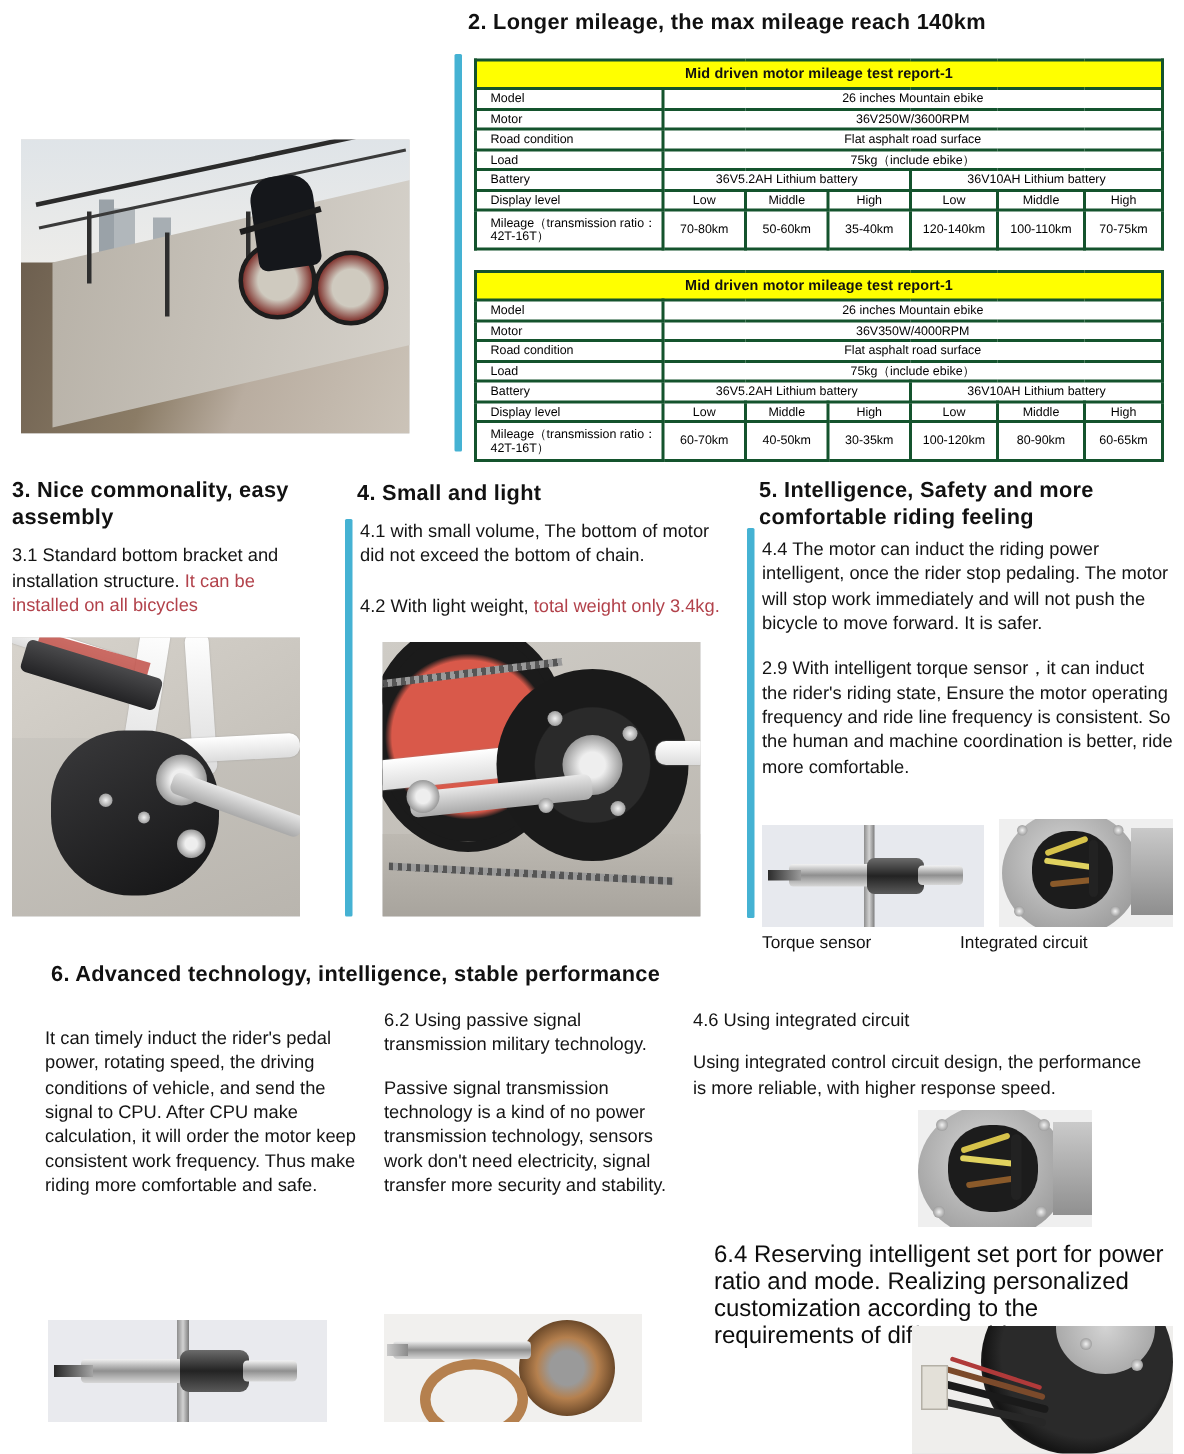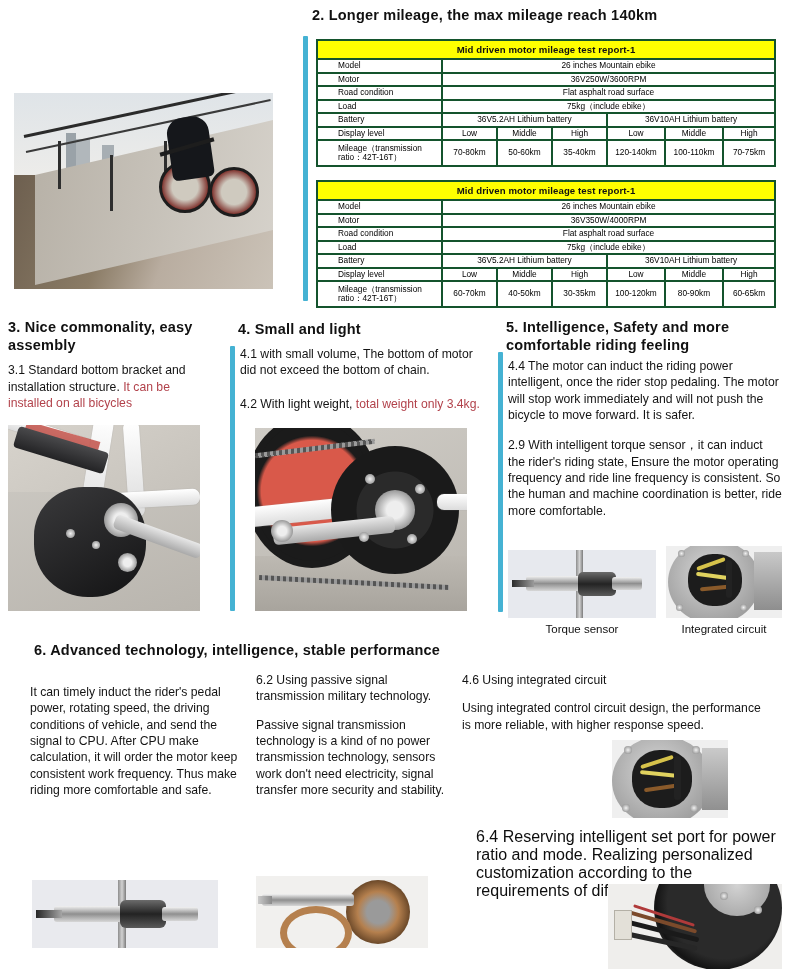--- a/index.html
+++ b/index.html
@@ -30,21 +30,21 @@
     font-size:8.3px;color:#000;background:#fff;
     table-layout:fixed;
   }
   table.mileage td,table.mileage th{
     border:2px solid #14532d;padding:1px 2px;line-height:1.15;
   }
   table.mileage .caption{
     background:#ffff00;font-weight:bold;text-align:center;
     font-size:9.6px;padding:3px 2px;letter-spacing:.1px;
   }
-  table.mileage .lbl{text-align:left;padding-left:20px;}
+  table.mileage .lbl{text-align:left;padding-left:9px;}
   table.mileage .ctr{text-align:center;}
 
   
   .photo{position:absolute;overflow:hidden;background:#cfcfcf;}
   .ph-inner{position:absolute;inset:0;}
 
   
   .sky{position:absolute;left:0;top:0;right:0;height:52%;
        background:linear-gradient(#dfe4e8,#f0eeea);}
   .ground{position:absolute;left:0;bottom:0;right:0;height:58%;
@@ -90,21 +90,21 @@
   .ic-core{position:absolute;border-radius:50%;background:#1c1c1c;}
   .wire{position:absolute;border-radius:4px;}
   .screw{position:absolute;border-radius:50%;background:radial-gradient(circle,#f1f1f1,#7c7c7c);}
 
   
   .coil-bg{position:absolute;inset:0;background:#f1f0ee;}
   .coil-ring{position:absolute;border-radius:50%;border:7px solid #b5804e;background:transparent;}
   .coil-hub{position:absolute;border-radius:50%;
        background:radial-gradient(circle,#9a9a9a 25%,#b5804e 45%,#6d4a2a 70%,#2a2a2a 85%);}
 
-  .caption{font-size:11.5px;text-align:center;color:#111;}
+  .caption{font-size:11.5px;text-align:left;color:#111;}
 </style>
 </head>
 <body>
 
 <div class="page">
 
 
   <div class="photo" style="left:14px;top:93px;width:259px;height:196px;">
     <div class="ph-inner">
       <div class="sky"></div>
@@ -337,21 +337,21 @@
       <div class="wire" style="left:60px;top:14px;width:6px;height:38px;background:#222;"></div>
       <div class="screw" style="left:12px;top:4px;width:7px;height:7px;"></div>
       <div class="screw" style="left:76px;top:4px;width:7px;height:7px;"></div>
       <div class="screw" style="left:10px;top:58px;width:7px;height:7px;"></div>
       <div class="screw" style="left:74px;top:58px;width:7px;height:7px;"></div>
       <div class="abs" style="right:0;top:6px;width:28px;height:58px;background:linear-gradient(#c9c9c9,#8e8e8e);"></div>
     </div>
   </div>
 
   <div class="abs caption" style="left:508px;top:623px;width:148px;">Torque sensor</div>
-  <div class="abs caption" style="left:660px;top:623px;width:128px;">Integrated circuit</div>
+  <div class="abs caption" style="left:640px;top:623px;width:128px;">Integrated circuit</div>
 
   <div class="abs" style="left:34px;top:641px;width:740px;">
     <h2 class="sec-title">6. Advanced  technology,  intelligence,  stable  performance</h2>
   </div>
 
   <div class="abs" style="left:30px;top:672px;width:212px;">
     <p class="body-txt" style="margin-top:12px;">It can timely induct the rider's pedal power, rotating speed, the driving conditions of vehicle, and send the signal to CPU. After CPU make calculation, it will order the motor keep consistent work frequency. Thus make riding more comfortable and safe.</p>
   </div>
 
   <div class="abs" style="left:256px;top:672px;width:196px;">

